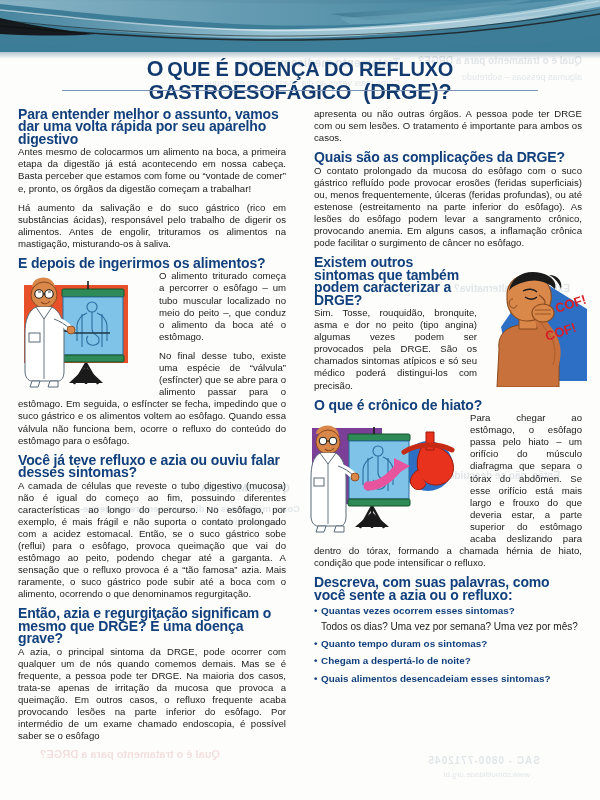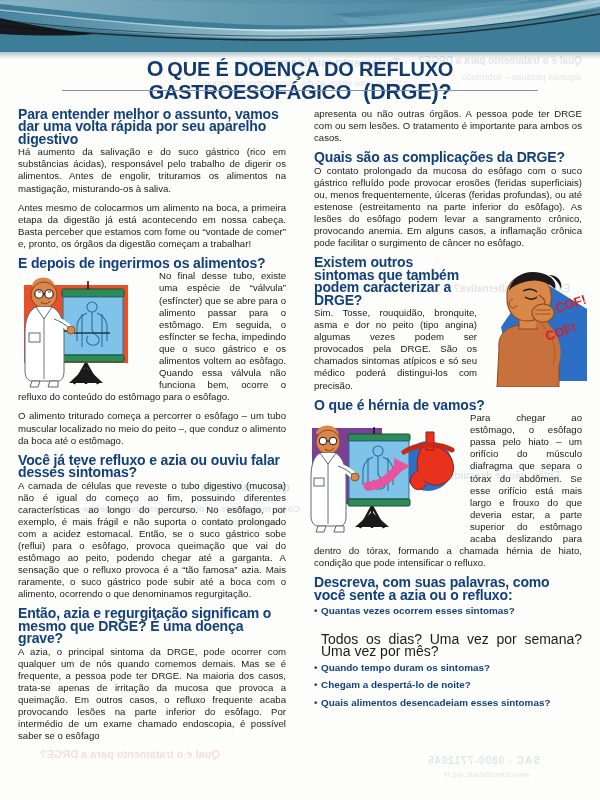--- a/index.html
+++ b/index.html
@@ -93,22 +93,22 @@
   
   ul.q{margin:4px 0 0 0;padding:0;list-style:none;}
   ul.q li{
     color:#12407c;font-weight:bold;font-size:9.9px;line-height:12.2px;
     margin:0 0 5px 0;padding-left:7px;position:relative;text-align:left;
   }
   ul.q li::before{
     content:"\2022";position:absolute;left:0;top:0;
   }
   ul.q li .sub{
-    display:block;color:#1b1b1b;font-weight:normal;font-size:14px;
-    line-height:12px;text-align:justify;margin-top:16px;
+    display:block;color:#1b1b1b;font-weight:normal;font-size:10px;
+    line-height:12px;text-align:justify;margin-top:4px;
   }
 
   .cof{
     font-family:"Liberation Sans", sans-serif;
     font-weight:bold;fill:#d81f26;font-size:13px;
   }
 </style>
 </head>
 <body>
 
@@ -165,22 +165,22 @@
     <span class="big">O</span><span class="sc" style="padding-left:4px;">QUE É DOENÇA DO REFLUXO GASTROESOFÁGICO</span><span class="big" style="padding-left:12px;">(DRGE)?</span>
   </h1>
 </div>
 <div class="title-rule"></div>
 
 <div class="cols">
 
   <div class="col col-left">
 
     <h2 class="sec">Para entender melhor o assunto, vamos dar uma volta rápida por seu aparelho digestivo</h2>
+    <p>Antes mesmo de colocarmos um alimento na boca, a primeira etapa da digestão já está acontecendo em nossa cabeça. Basta perceber que estamos com fome ou “vontade de comer” e, pronto, os órgãos da digestão começam a trabalhar!</p>
     <p>Há aumento da salivação e do suco gástrico (rico em substâncias ácidas), responsável pelo trabalho de digerir os alimentos. Antes de engolir, trituramos os alimentos na mastigação, misturando-os à saliva.</p>
-    <p>Antes mesmo de colocarmos um alimento na boca, a primeira etapa da digestão já está acontecendo em nossa cabeça. Basta perceber que estamos com fome ou “vontade de comer” e, pronto, os órgãos da digestão começam a trabalhar!</p>
 
     <h2 class="sec sec-gap">E depois de ingerirmos os alimentos?</h2>
 
     <div class="fig fig-left" style="width:140px;height:118px;margin:1px 5px 0 -4px;">
       <svg width="140" height="118" viewBox="0 0 140 118" xmlns="http://www.w3.org/2000/svg">
 
         <rect x="10" y="14" width="104" height="78" fill="#e8502a"></rect>
 
         <path d="M72,92 L60,113 M72,92 L84,113 M72,92 L72,113" stroke="#1a1a1a" stroke-width="2.4" fill="none"></path>
         <path d="M55,112 L72,96 L89,112 Z" fill="#1a1a1a"></path>
@@ -224,22 +224,22 @@
           <path d="M40,48 C46,50 52,54 56,58" stroke="#ffffff" stroke-width="7" stroke-linecap="round" fill="none"></path>
           <path d="M40,48 C46,50 52,54 56,58" stroke="#5a6a78" stroke-width="1" fill="none"></path>
           <circle cx="57" cy="59" r="4" fill="#d9884a" stroke="#8a4a1e" stroke-width=".9"></circle>
 
           <path d="M18,110 L16,116 L24,116 L26,110 Z" fill="#ffffff" stroke="#5a6a78" stroke-width="1"></path>
           <path d="M36,110 L34,116 L44,116 L44,110 Z" fill="#ffffff" stroke="#5a6a78" stroke-width="1"></path>
         </g>
       </svg>
     </div>
 
+    <p>O alimento triturado começa a percorrer o esôfago – um tubo muscular localizado no meio do peito –, que conduz o alimento da boca até o estômago.</p>
     <p>No final desse tubo, existe uma espécie de “válvula” (esfíncter) que se abre para o alimento passar para o estômago. Em seguida, o esfíncter se fecha, impedindo que o suco gástrico e os alimentos voltem ao esôfago. Quando essa válvula não funciona bem, ocorre o refluxo do conteúdo do estômago para o esôfago.</p>
-    <p>O alimento triturado começa a percorrer o esôfago – um tubo muscular localizado no meio do peito –, que conduz o alimento da boca até o estômago.</p>
 
     <h2 class="sec sec-gap">Você já teve refluxo e azia ou ouviu falar desses sintomas?</h2>
     <p>A camada de células que reveste o tubo digestivo (mucosa) não é igual do começo ao fim, possuindo diferentes características ao longo do percurso. No esôfago, por exemplo, é mais frágil e não suporta o contato prolongado com a acidez estomacal. Então, se o suco gástrico sobe (reflui) para o esôfago, provoca queimação que vai do estômago ao peito, podendo chegar até a garganta. A sensação que o refluxo provoca é a “tão famosa” azia. Mais raramente, o suco gástrico pode subir até a boca com o alimento, ocorrendo o que denominamos regurgitação.</p>
 
     <h2 class="sec sec-gap">Então, azia e regurgitação significam o mesmo que DRGE? É uma doença grave?</h2>
     <p class="nogap">A azia, o principal sintoma da DRGE, pode ocorrer com qualquer um de nós quando comemos demais. Mas se é frequente, a pessoa pode ter DRGE. Na maioria dos casos, trata-se apenas de irritação da mucosa que provoca a queimação. Em outros casos, o refluxo frequente acaba provocando lesões na parte inferior do esôfago. Por intermédio de um exame chamado endoscopia, é possível saber se o esôfago</p>
   </div>
 
   <div class="col col-right">
 
@@ -278,21 +278,21 @@
         <ellipse cx="60" cy="44" rx="11" ry="9" fill="#d9884a" stroke="#8a4a1e" stroke-width="1.1"></ellipse>
         <path d="M52,41 L68,41 M52,45 L68,45" stroke="#8a4a1e" stroke-width=".8"></path>
 
         <text class="cof" x="74" y="44" transform="rotate(-18 74 44)">COF!</text>
         <text class="cof" x="64" y="72" transform="rotate(-18 64 72)">COF!</text>
       </svg>
     </div>
 
     <p>Sim. Tosse, rouquidão, bronquite, asma e dor no peito (tipo angina) algumas vezes podem ser provocados pela DRGE. São os chamados sintomas atípicos e só seu médico poderá distingui-los com precisão.</p>
 
-    <h2 class="sec sec-gap">O que é hérnia de vamos?</h2>
+    <h2 class="sec sec-gap">O que é crônico de hiato?</h2>
 
     <div class="fig fig-left" style="width:160px;height:112px;margin:10px 4px 0 -8px;">
       <svg width="160" height="112" viewBox="0 0 160 112" xmlns="http://www.w3.org/2000/svg">
 
         <rect x="6" y="6" width="70" height="76" fill="#7b3f98"></rect>
 
         <circle cx="122" cy="44" r="25" fill="#2c6fc4"></circle>
 
         <path d="M66,84 L54,106 M66,84 L78,106 M66,84 L66,106" stroke="#1a1a1a" stroke-width="2.4" fill="none"></path>
         <path d="M49,105 L66,90 L83,105 Z" fill="#1a1a1a"></path>
@@ -340,21 +340,21 @@
     <p>Para chegar ao estômago, o esôfago passa pelo hiato – um orifício do músculo diafragma que separa o tórax do abdômen. Se esse orifício está mais largo e frouxo do que deveria estar, a parte superior do estômago acaba deslizando para dentro do tórax, formando a chamada hérnia de hiato, condição que pode intensificar o refluxo.</p>
 
     <h2 class="sec" style="margin-top:2px;">Descreva, com suas palavras, como você sente a azia ou o refluxo:</h2>
 
     <ul class="q">
       <li>
         <span>Quantas vezes ocorrem esses sintomas?</span>
         <span class="sub">Todos os dias? Uma vez por semana? Uma vez por mês?</span>
       </li>
       <li>
-        <span>Quando tempo duram os sintomas?</span>
+        <span>Quanto tempo duram os sintomas?</span>
       </li>
       <li>
         <span>Chegam a despertá-lo de noite?</span>
       </li>
       <li>
         <span>Quais alimentos desencadeiam esses sintomas?</span>
       </li>
     </ul>
   </div>
 </div>

